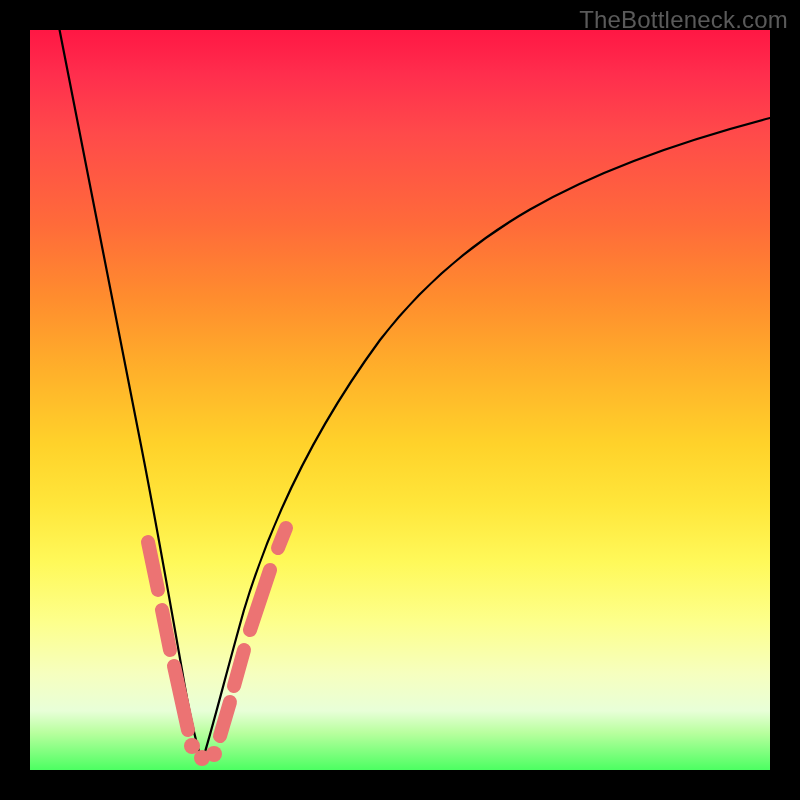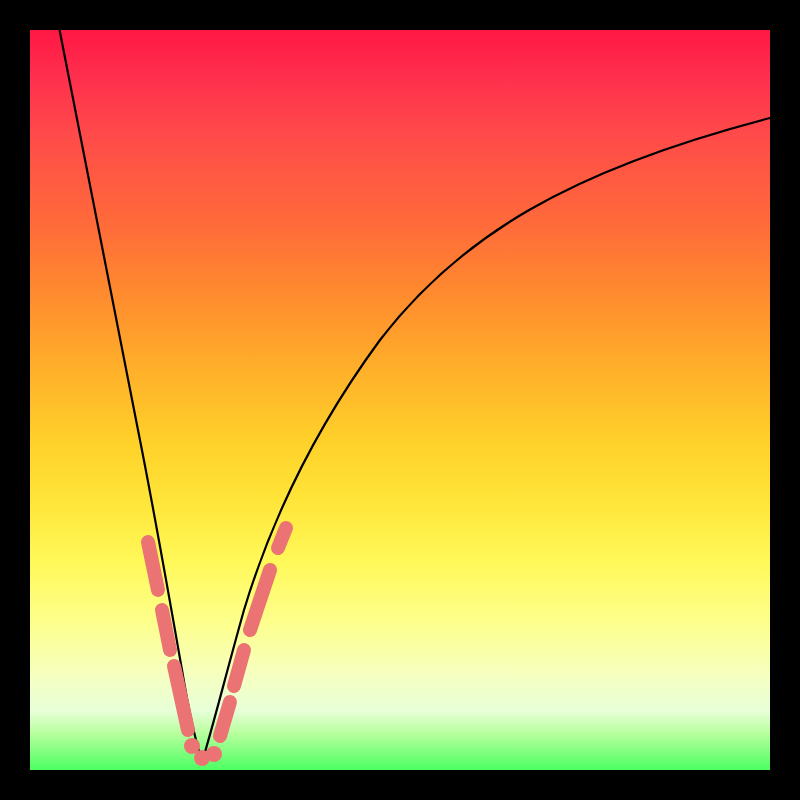--- a/index.html
+++ b/index.html
@@ -74,20 +74,21 @@
     stroke: #ec7373;
     stroke-width: 14;
     stroke-linecap: round;
     fill: none;
   }
 </style>
 </head>
 <body>
 
 <div class="frame">
+  <div class="watermark">TheBottleneck.com</div>
 
   <div class="plot-area">
     <svg class="curves" viewBox="0 0 740 740">
 
       <path class="curve" d="M 28 -8
                C 52 120, 80 260, 108 400
                C 124 480, 138 560, 152 640
                C 158 676, 164 706, 172 732"></path>
 
       <path class="curve" d="M 172 732

